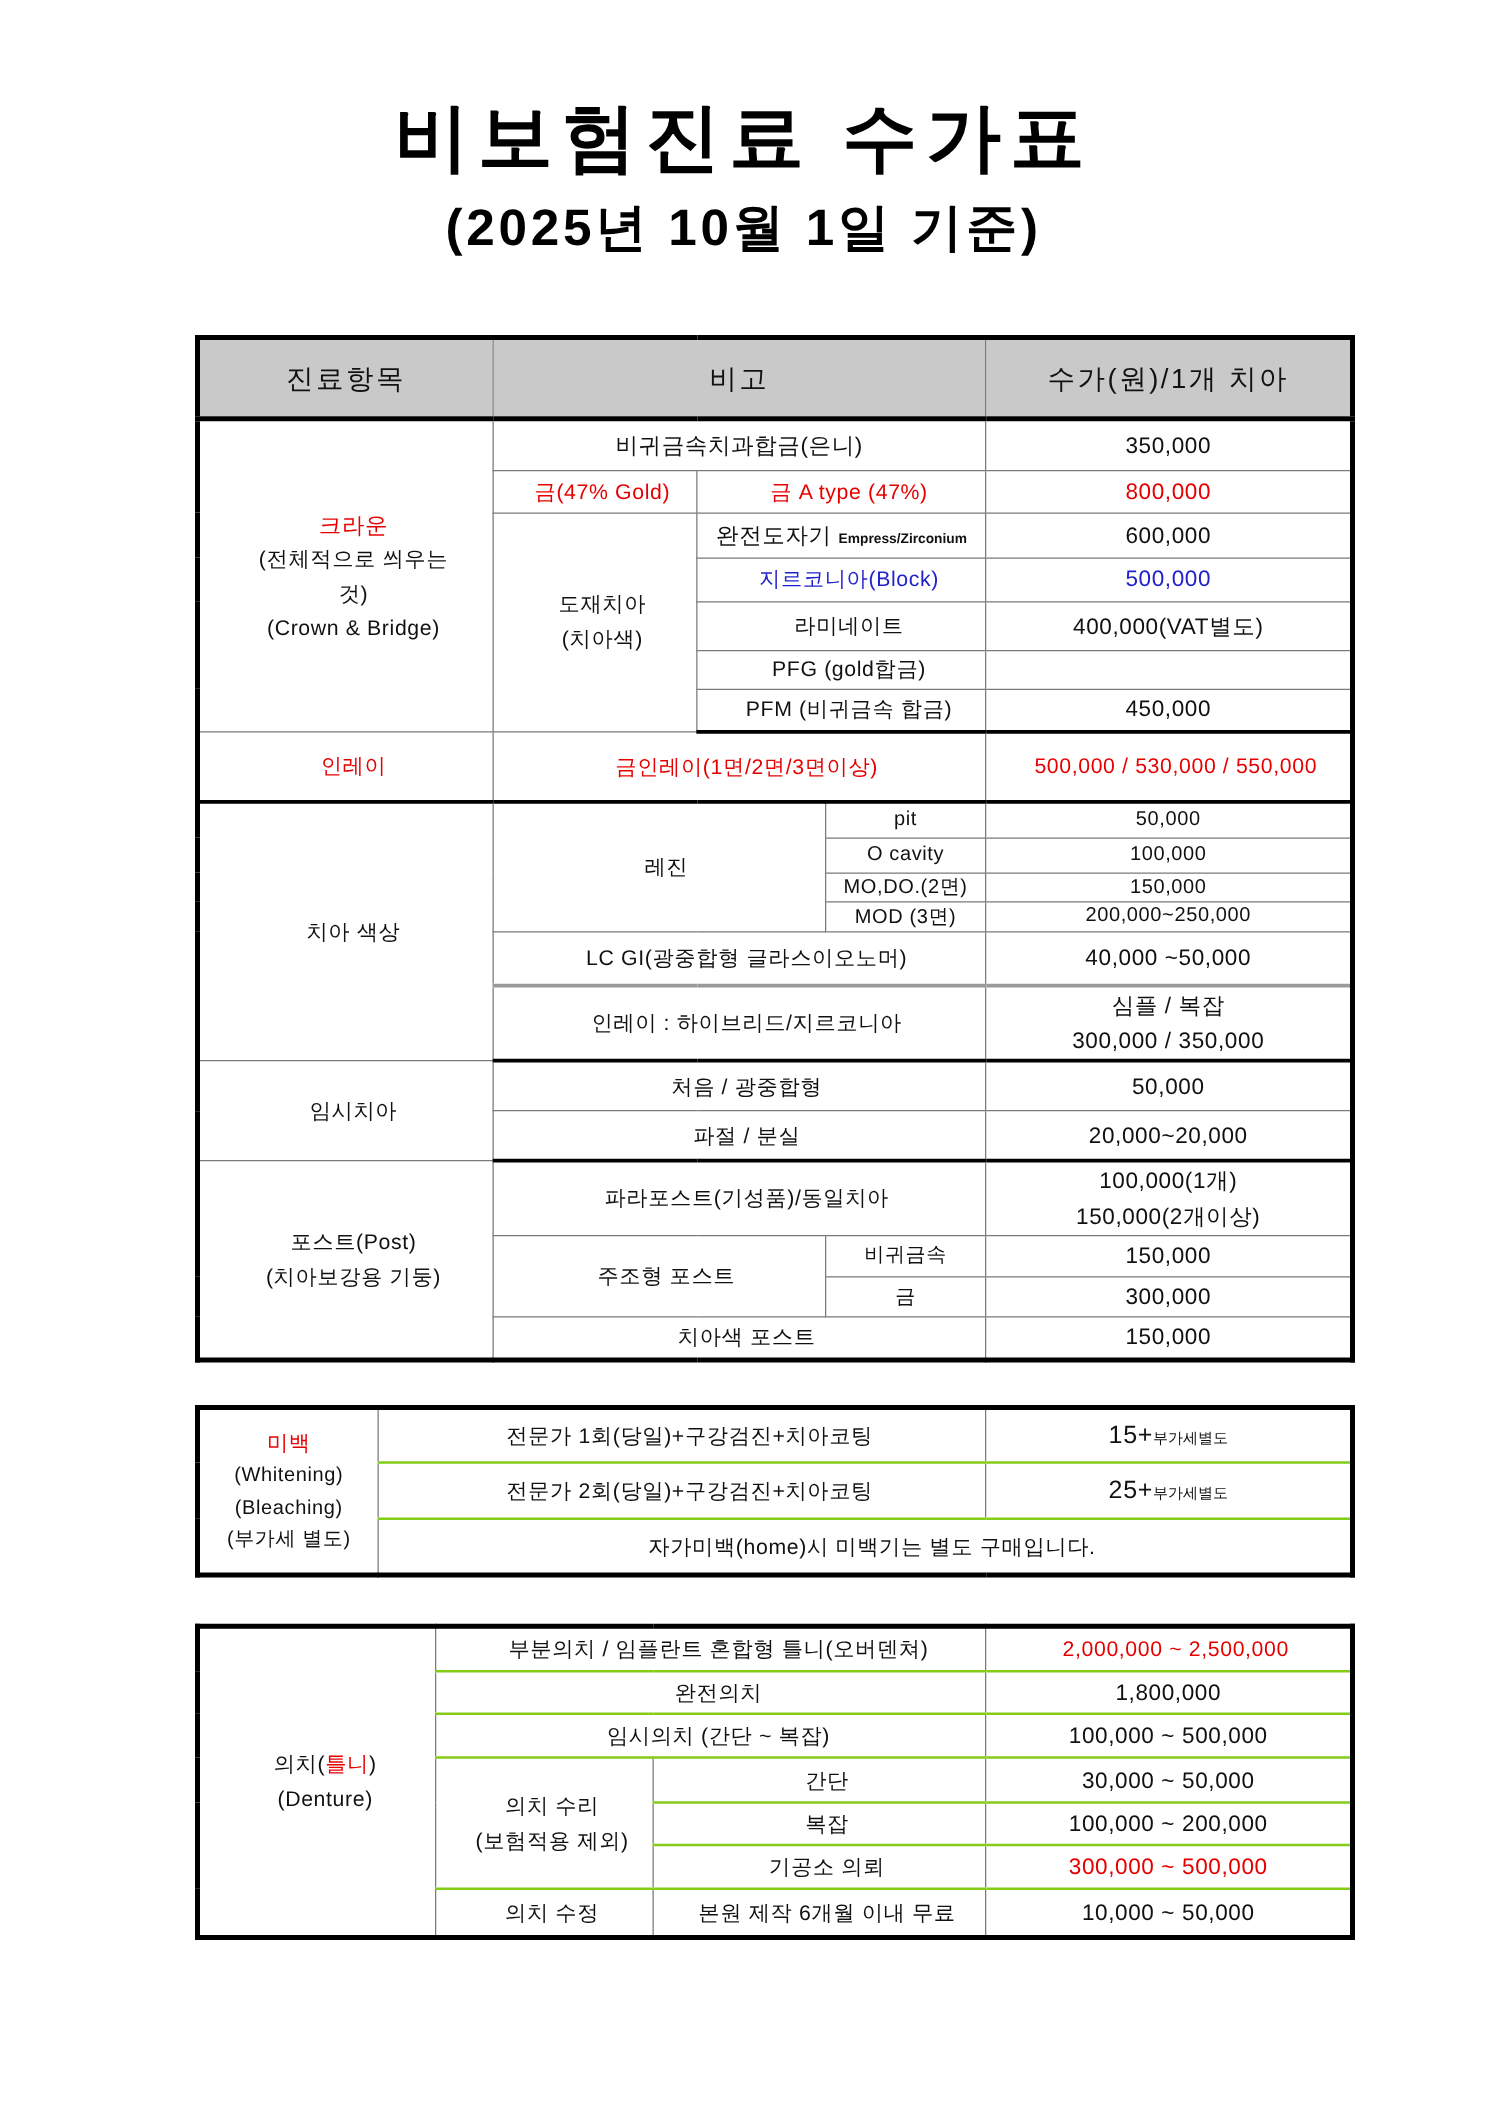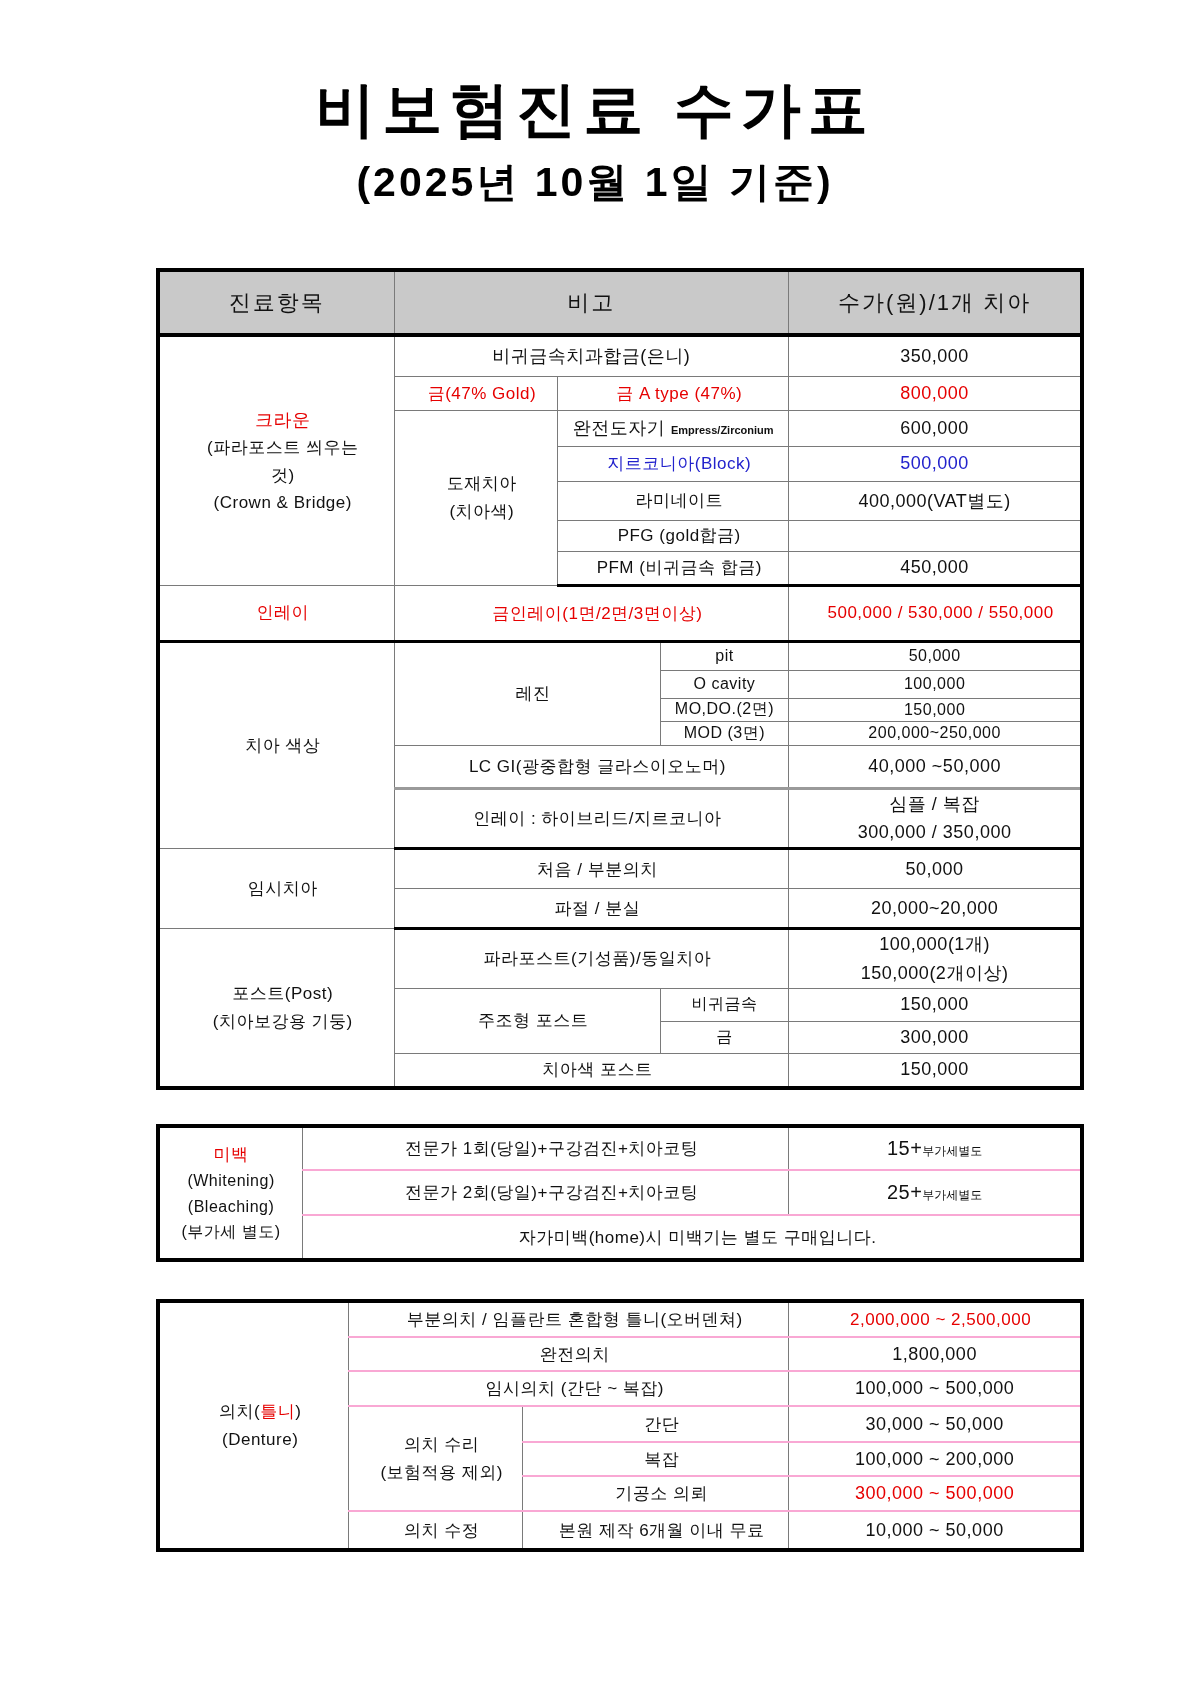--- a/index.html
+++ b/index.html
@@ -15,21 +15,21 @@
   
   table{border-collapse:collapse;table-layout:fixed;position:absolute;left:156px;background:#fff;}
   .tbl{border:4px solid #000;}
   td{
     text-align:center;vertical-align:middle;padding:0;overflow:hidden;
     font-size:18px;border:1px solid #7a7a7a;letter-spacing:0.5px;
   }
   tr.thd > td{background:#c9c9c9;font-size:22px;border-bottom:4px solid #000;letter-spacing:2px;}
   tr.sec > td{border-bottom:3px solid #000;}
   tr.gsec > td{border-bottom:3px solid #9a9a9a;}
-  tr.g2 > td{border-bottom:2px solid #f9a8d4;}
+  tr.g2 > td{border-bottom:2px solid #84cc16;}
   .red{color:#e60000;}
   .blue{color:#2222cc;}
   .sm{font-size:11px;letter-spacing:0;font-weight:bold;}
   .psm{font-size:12px;letter-spacing:0;}
   .big{font-size:20px;}
   .f17{font-size:17px;padding-left:12px;}
   .f16{font-size:16px;}
   .stack div{line-height:1.6;}
 </style>
 </head>
@@ -52,21 +52,21 @@
   <tbody>
       <tr class="thd" style="height:65px">
     <td>진료항목</td>
     <td colspan="3">비고</td>
     <td>수가(원)/1개 치아</td>
   </tr>
 
   <tr style="height:41px">
     <td rowspan="7" class="stack f17">
       <div class="red" style="font-size:18px">크라운</div>
-      <div>(파라포스트  씌우는</div>
+      <div>(전체적으로  씌우는</div>
       <div>것)</div>
       <div>(Crown &amp; Bridge)</div>
     </td>
     <td colspan="3">비귀금속치과합금(은니)</td>
     <td>350,000</td>
   </tr>
   <tr style="height:34px">
     <td class="red f17">금(47% Gold)</td>
     <td colspan="2" class="red f17">금 A type (47%)</td>
     <td class="red">800,000</td>
@@ -130,21 +130,21 @@
   <tr class="sec" style="height:58px">
     <td colspan="3" class="f17">인레이 : 하이브리드/지르코니아</td>
     <td class="stack">
       <div>심플 / 복잡</div>
       <div>300,000 / 350,000</div>
     </td>
   </tr>
 
   <tr style="height:40px">
     <td rowspan="2" class="f17">임시치아</td>
-    <td colspan="3" class="f17">처음 / 부분의치</td>
+    <td colspan="3" class="f17">처음 / 광중합형</td>
     <td>50,000</td>
   </tr>
   <tr class="sec" style="height:40px">
     <td colspan="3" class="f17">파절 / 분실</td>
     <td>20,000~20,000</td>
   </tr>
 
   <tr style="height:59px">
     <td rowspan="4" class="stack f17">
       <div>포스트(Post)</div>

